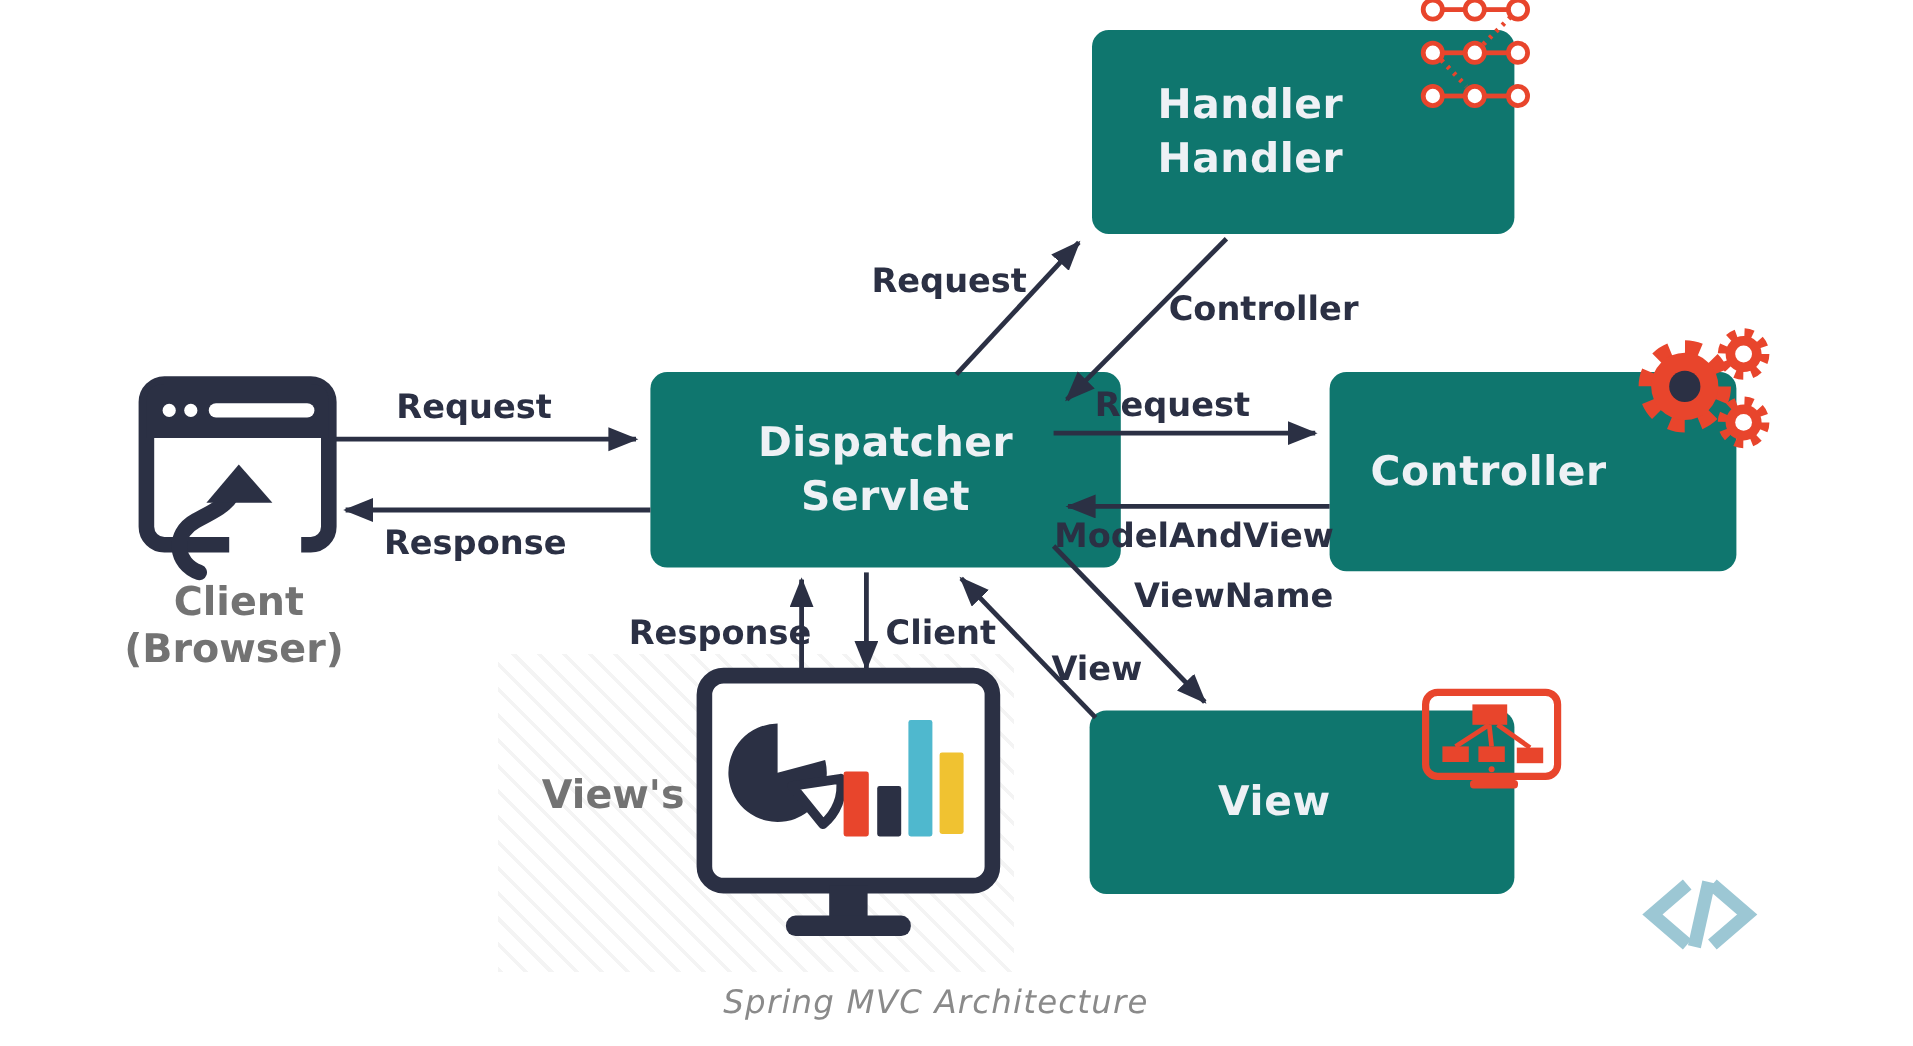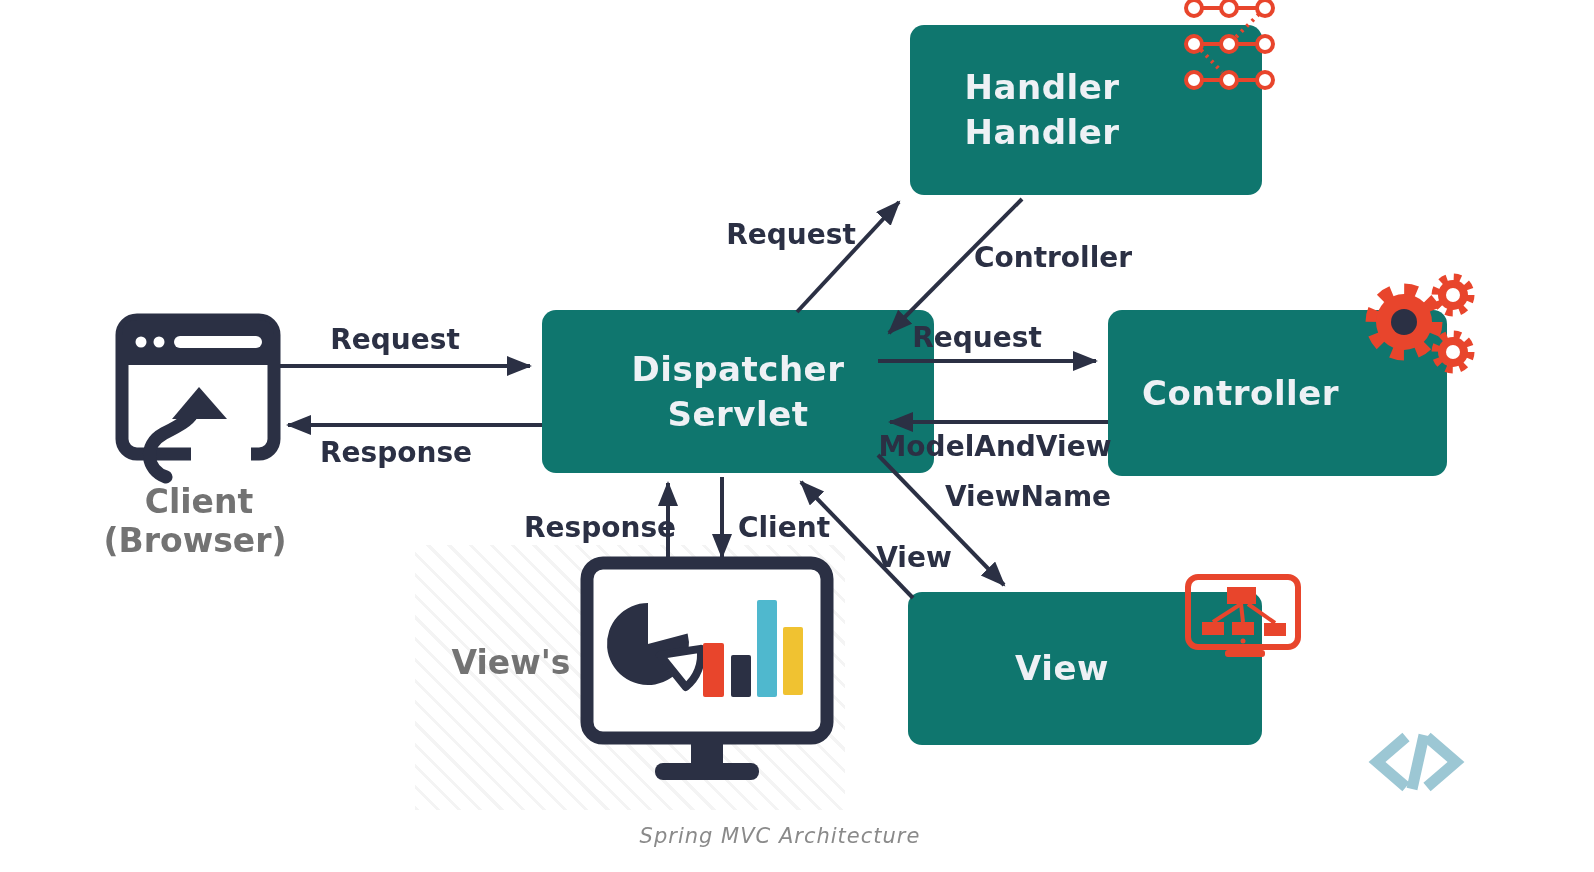--- a/index.html
+++ b/index.html
@@ -25,21 +25,21 @@
   .edge-label{
     position:absolute;transform:translate(-50%,-50%);color:#2b3044;
     font-size:28px;font-weight:600;white-space:nowrap;z-index:3;
   }
   .side-label{
     position:absolute;transform:translate(-50%,-50%);color:#737373;
     font-size:33px;font-weight:600;white-space:nowrap;z-index:3;
   }
   .caption{
     position:absolute;left:780px;top:836px;transform:translate(-50%,-50%);
-    color:#8a8a8a;font-size:21px;font-style:italic;letter-spacing:1px;z-index:3;white-space:nowrap;
+    color:#8a8a8a;font-size:27px;font-style:italic;letter-spacing:1px;z-index:3;white-space:nowrap;
   }
   svg.overlay{position:absolute;left:0;top:0;z-index:2;pointer-events:none;}
 </style>
 </head>
 <body>
 
 <div class="stage">
 
   <div class="hatch"></div>
 

